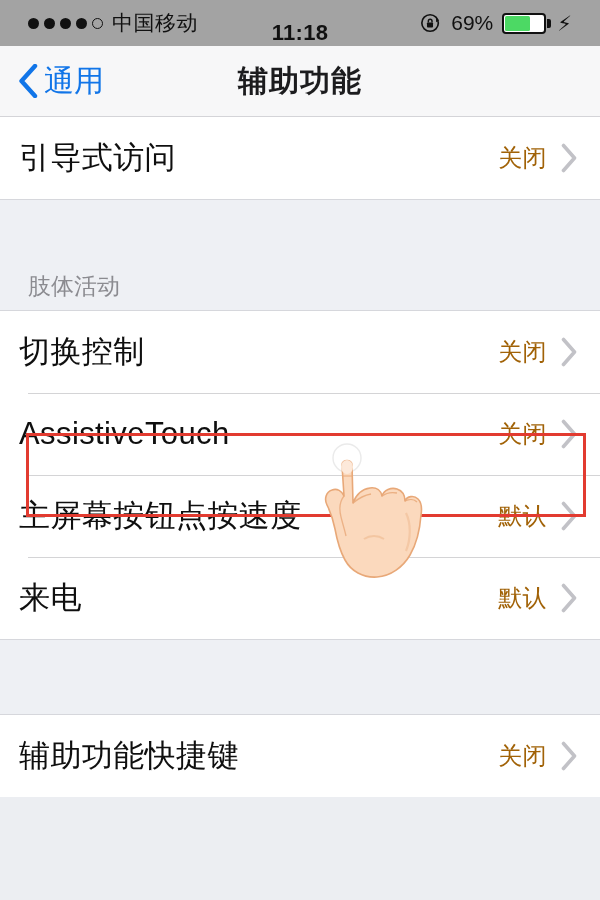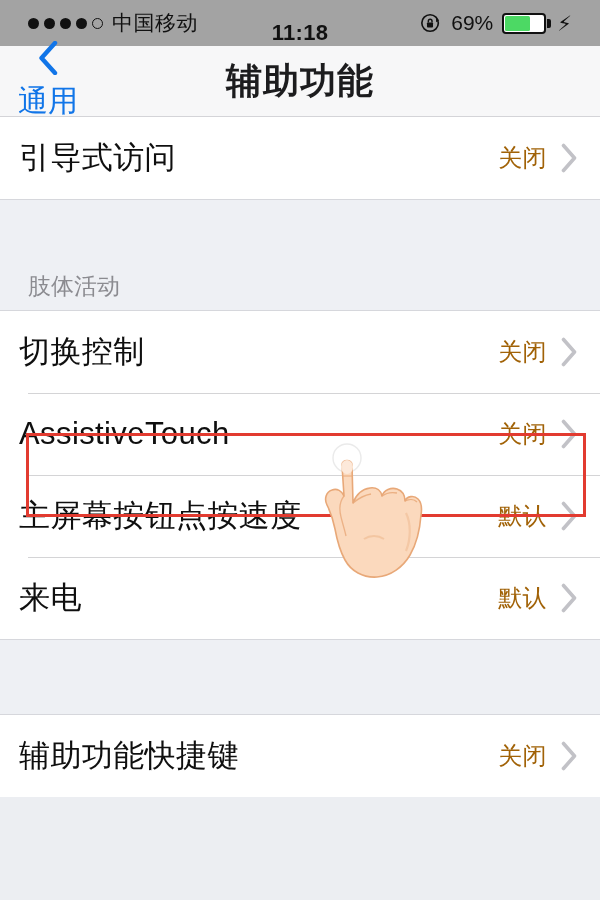--- a/index.html
+++ b/index.html
@@ -47,27 +47,27 @@
   }
   .bolt { font-size:21px; color:#111; line-height:1; margin-left:2px; }
 
   
   .navbar {
     position:relative; height:71px; background:#f7f7f8;
     border-bottom:1px solid #d4d4d8;
     display:flex; align-items:center; padding:0 18px;
   }
   .back-btn {
-    display:flex; align-items:center; gap:6px; cursor:pointer; z-index:2;flex-direction:column;
+    display:flex; align-items:center; gap:6px; cursor:pointer; z-index:2;
   }
   .chev-back { width:20px; height:34px; flex:none; }
   .back-label { font-size:30px; color:#1175e8; }
   .nav-title {
     position:absolute; left:0; right:0; text-align:center;
-    font-size:36px; font-weight:bold; color:#1c1c1e; letter-spacing:1px;
+    font-size:30px; font-weight:bold; color:#1c1c1e; letter-spacing:1px;
     pointer-events:none;
   }
 
   
   .table { position:relative; }
   .sec-header {
     background:#eef0f4;
     border-top:1px solid #d6d7dc; border-bottom:1px solid #d6d7dc;
     display:flex; align-items:flex-end;
     padding:0 0 8px 28px;

